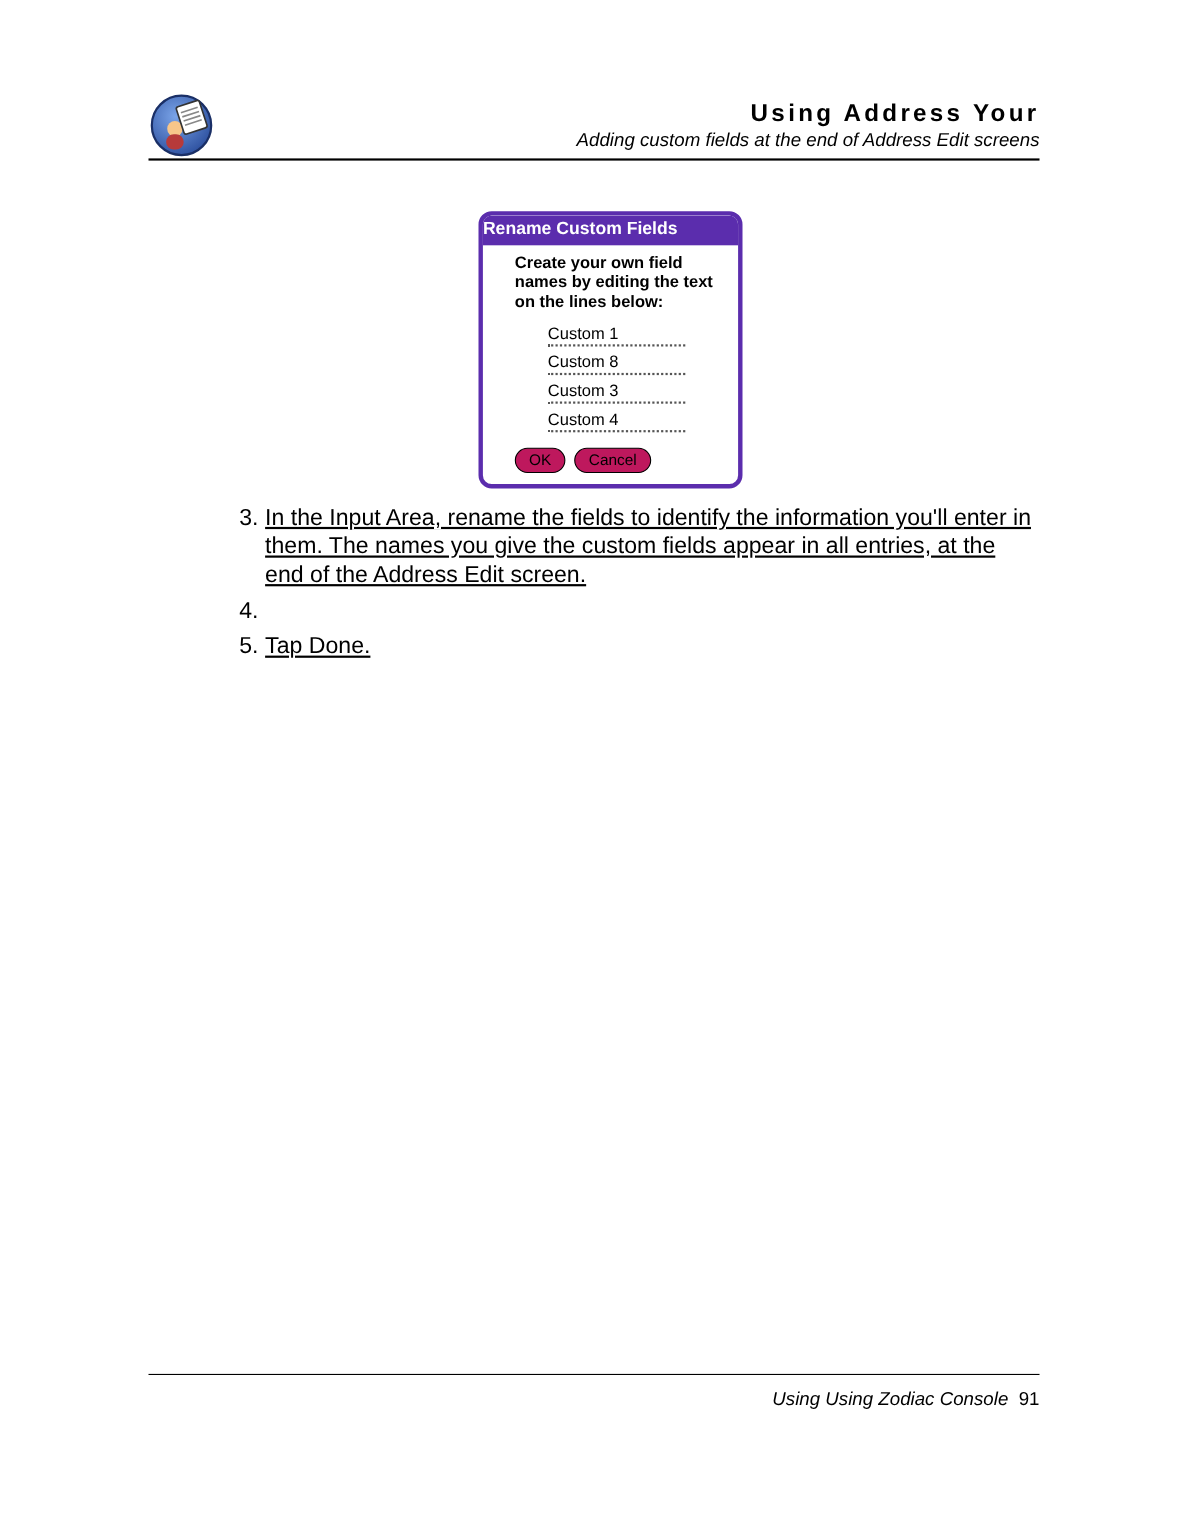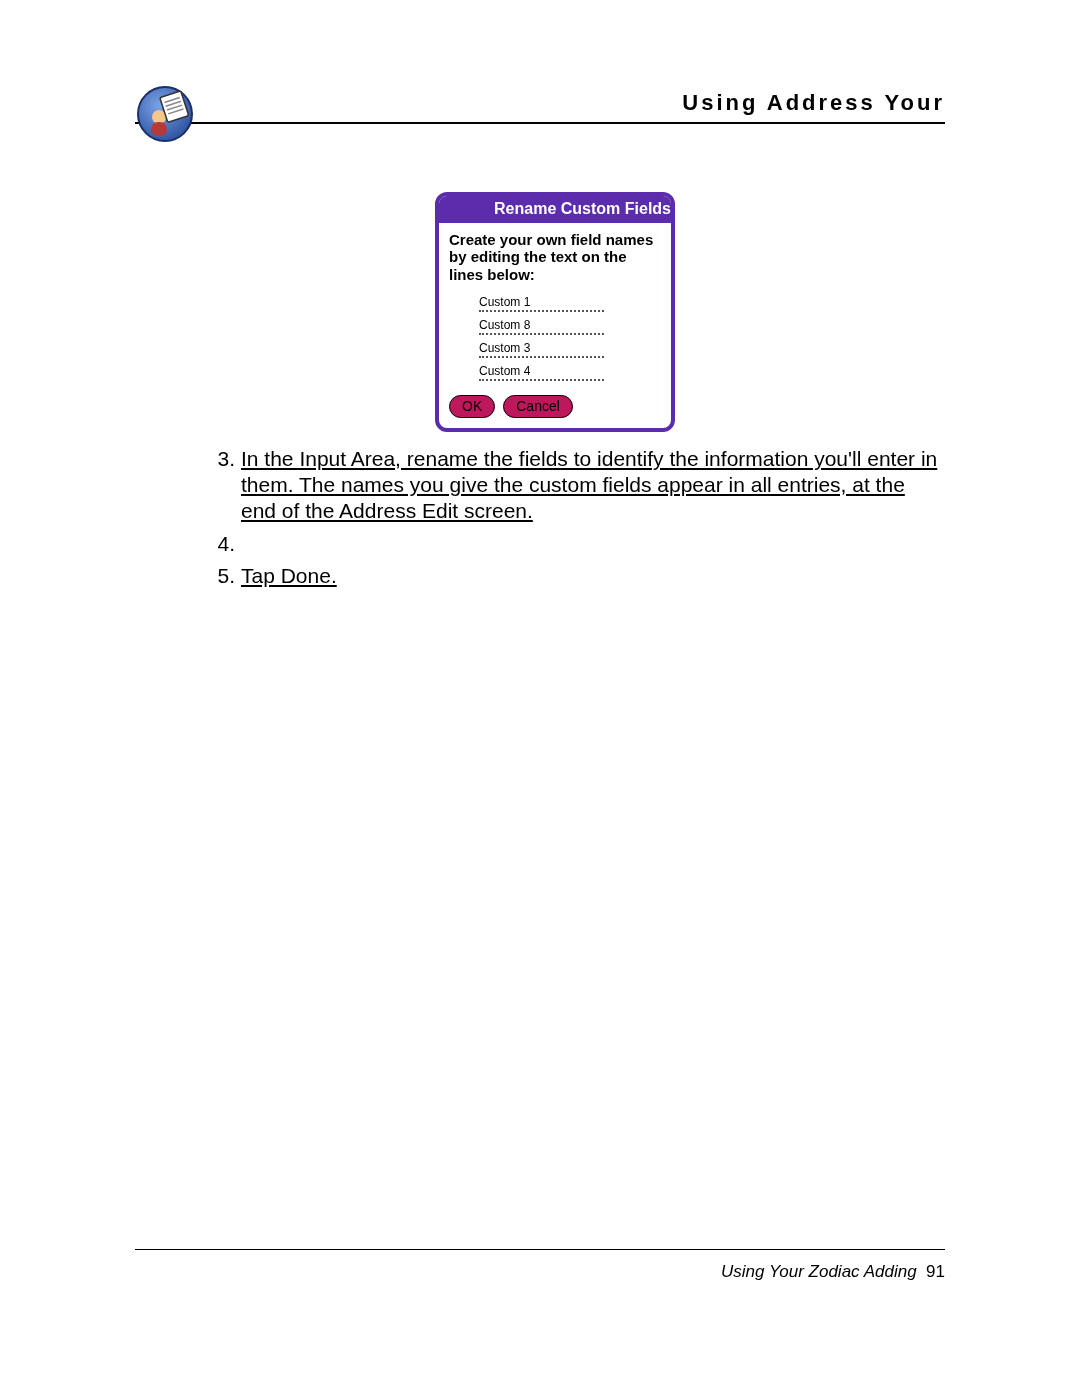--- a/index.html
+++ b/index.html
@@ -60,37 +60,38 @@
     border: 4px solid #5b2dad;
     border-radius: 12px;
     background: #fff;
     overflow: hidden;
   }
   .dialog-titlebar {
     background: #5b2dad;
     color: #fff;
     font-weight: bold;
     font-size: 16px;
-    text-align: right;
+    text-align: left;
     padding: 4px 0 5px;
   }
   .dialog-body {
     padding: 8px 10px 8px 10px;
+    margin-left: 19px;
   }
   .dialog-instr {
     font-weight: bold;
     font-size: 15px;
     line-height: 1.15;
     margin-bottom: 12px;
   }
   .fields {
     padding-left: 30px;
   }
   .field-line {
-    font-size: 12px;
+    font-size: 15px;
     border-bottom: 2px dotted #555;
     width: 125px;
     padding: 0 0 1px 0;
     margin-bottom: 6px;
   }
   .dialog-buttons {
     display: flex;
     gap: 8px;
     padding: 8px 0 2px 0;
   }
@@ -159,20 +160,21 @@
           <rect x="28" y="10" width="22" height="26" rx="2" fill="#fff" stroke="#333" stroke-width="1.5"></rect>
           <line x1="31" y1="16" x2="47" y2="16" stroke="#888" stroke-width="1.5"></line>
           <line x1="31" y1="20" x2="47" y2="20" stroke="#888" stroke-width="1.5"></line>
           <line x1="31" y1="24" x2="47" y2="24" stroke="#888" stroke-width="1.5"></line>
           <line x1="31" y1="28" x2="47" y2="28" stroke="#888" stroke-width="1.5"></line>
         </g>
       </svg>
     </div>
     <div class="header-text">
       <p class="chapter-title">Using Address Your</p>
+      <p class="section-title">Adding custom fields at the end of Address Edit screens</p>
     </div>
     <hr class="hr">
   </div>
 
   <div class="dialog-wrap">
     <div class="dialog">
       <div class="dialog-titlebar">Rename Custom Fields</div>
       <div class="dialog-body">
         <div class="dialog-instr">Create your own field names by editing the text on the lines below:</div>
         <div class="fields">
@@ -198,17 +200,17 @@
       <div class="step-num">4.</div>
     </div>
     <div class="step">
       <div class="step-num">5.</div>
       <div class="step-text">Tap Done.</div>
     </div>
   </div>
 
   <div class="footer-hr"></div>
   <div class="footer-row">
-    <span>Using Your Zodiac Adding</span>
+    <span>Using Using Zodiac Console</span>
     &nbsp;<span class="pagenum">91</span>
   </div>
 
 </div>
 
 </body></html>

